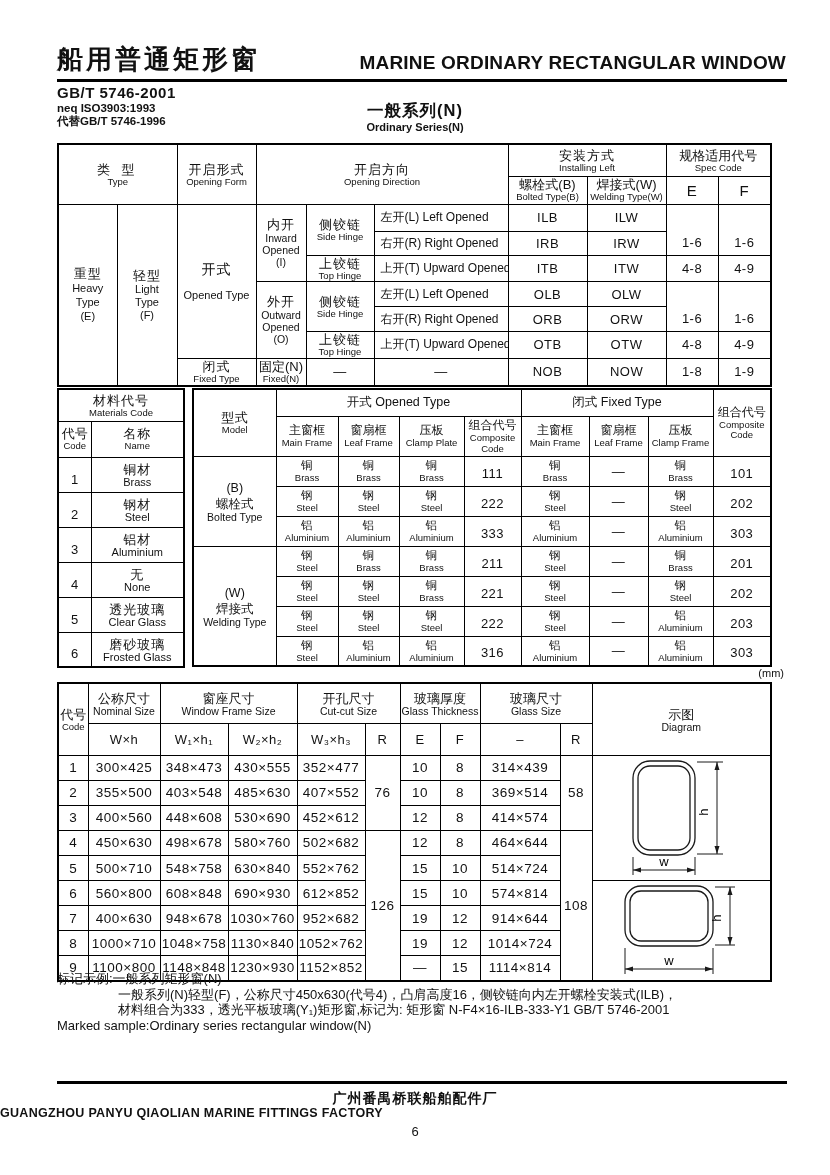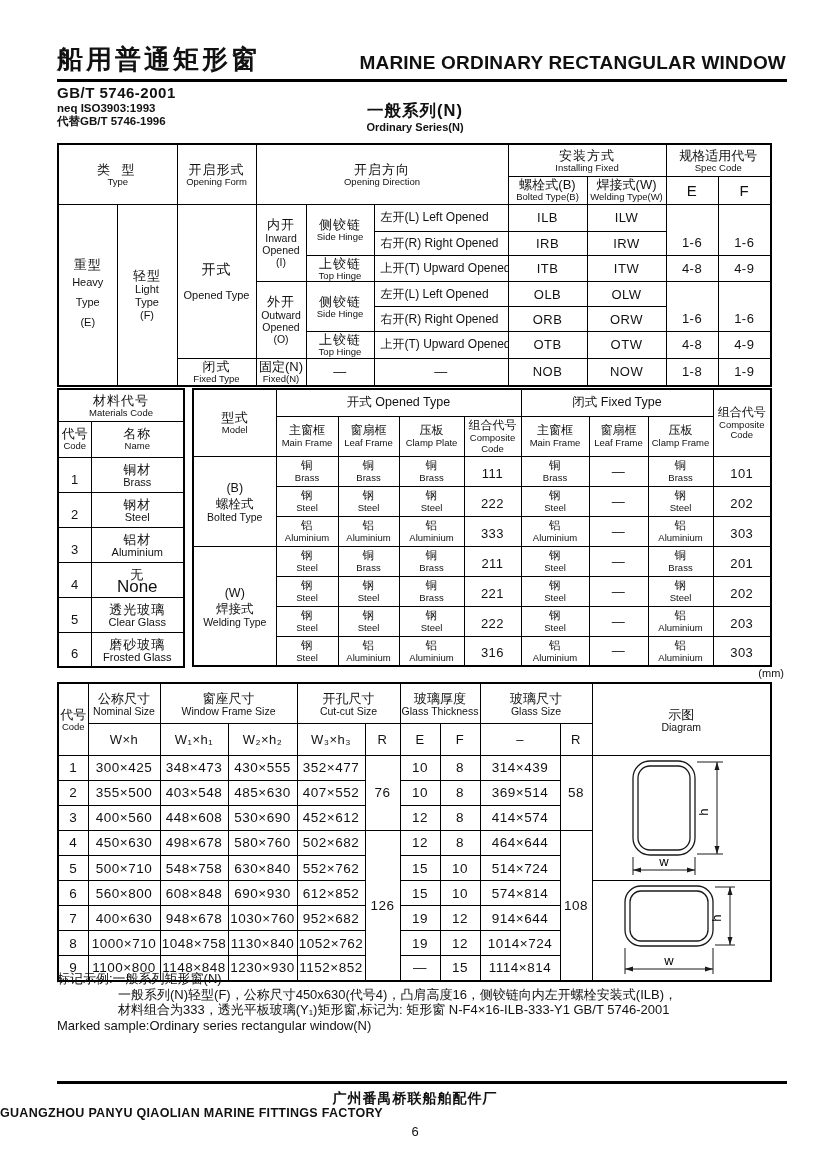--- a/index.html
+++ b/index.html
@@ -89,21 +89,21 @@
       <td rowspan="2">
             <span class="cn">开启形式</span>
             <span class="en">Opening Form</span>
           </td>
       <td colspan="3" rowspan="2">
             <span class="cn">开启方向</span>
             <span class="en">Opening Direction</span>
           </td>
       <td colspan="2">
             <span class="cn">安装方式</span>
-            <span class="en">Installing Fixed</span>
+            <span class="en">Installing Left</span>
           </td>
       <td colspan="2">
             <span class="cn" style="letter-spacing:0">规格适用代号</span>
             <span class="en">Spec Code</span>
           </td>
     </tr>
     <tr style="height:28px">
       <td>
             <span class="cn" style="letter-spacing:0">螺栓式(B)</span>
             <span class="en">Bolted Type(B)</span>
@@ -111,21 +111,21 @@
       <td>
             <span class="cn" style="letter-spacing:0">焊接式(W)</span>
             <span class="en">Welding Type(W)</span>
           </td>
       <td class="val" style="font-size:15px">E</td>
       <td class="val" style="font-size:15px">F</td>
     </tr>
     <tr style="height:27px">
       <td rowspan="7">
             <span class="cn">重型</span>
-            <span class="en" style="font-size:11px;line-height:20px">Heavy
+            <span class="en" style="font-size:11px;line-height:14px">Heavy
 Type
 (E)</span>
           </td>
       <td rowspan="7">
             <span class="cn">轻型</span>
             <span class="en" style="font-size:11px;line-height:13px">Light
 Type
 (F)</span>
           </td>
       <td rowspan="6">
@@ -256,21 +256,21 @@
       <td class="val vb">3</td>
       <td>
             <span class="cn">铝材</span>
             <span class="en" style="font-size:11px">Aluminium</span>
           </td>
     </tr>
     <tr style="height:35px">
       <td class="val vb">4</td>
       <td>
             <span class="cn">无</span>
-            <span class="en" style="font-size:17px">None</span>
+            <span class="en" style="font-size:11px">None</span>
           </td>
     </tr>
     <tr style="height:35px">
       <td class="val vb">5</td>
       <td>
             <span class="cn">透光玻璃</span>
             <span class="en" style="font-size:11px">Clear Glass</span>
           </td>
     </tr>
     <tr style="height:35px">

